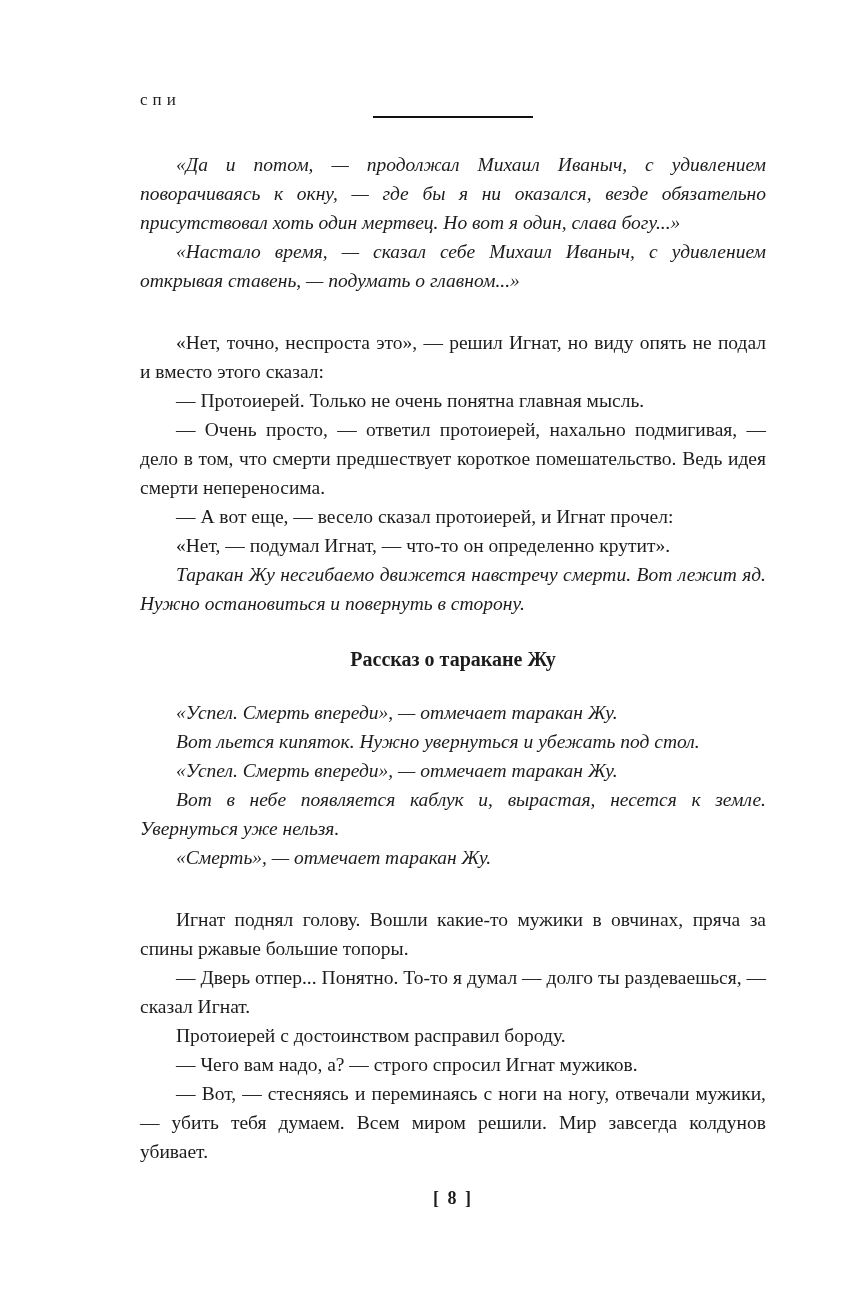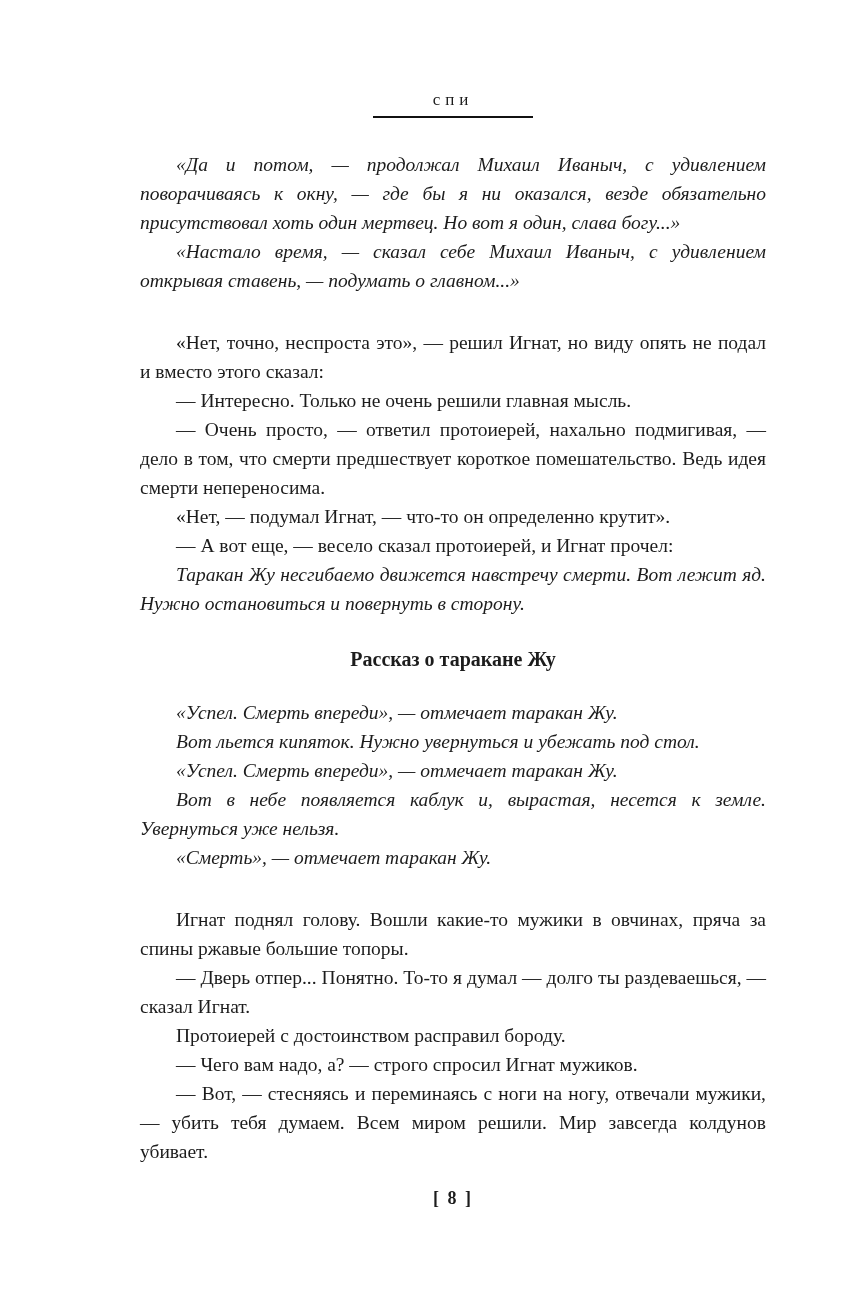--- a/index.html
+++ b/index.html
@@ -12,21 +12,21 @@
     width: 856px;
     height: 1299px;
     box-sizing: border-box;
     background: #ffffff;
     color: #1c1c1c;
     font-family: "Liberation Serif", "DejaVu Serif", serif;
     padding: 90px 90px 0 140px;
     overflow: hidden;
   }
   .running-head {
-    text-align: center;
+    text-align: left;
     margin-bottom: 32px;
   }
   .running-title {
     display: inline-block;
     font-size: 17px;
     letter-spacing: 5px;
     color: #1c1c1c;
     text-transform: lowercase;
     font-variant: normal;
   }
@@ -79,24 +79,24 @@
 
   <div class="running-head">
     <span class="running-title">СПИ</span>
     <div class="head-rule"></div>
   </div>
 
   <div class="page-body">
       <p class="para italic">«Да и потом, — продолжал Михаил Иваныч, с удивлением поворачиваясь к окну, — где бы я ни оказался, везде обязательно присутствовал хоть один мертвец. Но вот я один, слава богу...»</p>
       <p class="para italic">«Настало время, — сказал себе Михаил Иваныч, с удивлением открывая ставень, — подумать о главном...»</p>
       <p class="para normal space-before">«Нет, точно, неспроста это», — решил Игнат, но виду опять не подал и вместо этого сказал:</p>
-      <p class="para normal">— Интересно. Только не очень решили главная мысль.</p>
+      <p class="para normal">— Протоиерей. Только не очень понятна главная мысль.</p>
       <p class="para normal">— Очень просто, — ответил протоиерей, нахально подмигивая, — дело в том, что смерти предшествует короткое помешательство. Ведь идея смерти непереносима.</p>
+      <p class="para normal">— А вот еще, — весело сказал протоиерей, и Игнат прочел:</p>
       <p class="para normal">«Нет, — подумал Игнат, — что-то он определенно крутит».</p>
-      <p class="para normal">— А вот еще, — весело сказал протоиерей, и Игнат прочел:</p>
       <p class="para italic">Таракан Жу несгибаемо движется навстречу смерти. Вот лежит яд. Нужно остановиться и повернуть в сторону.</p>
       <p class="para heading">Рассказ о таракане Жу</p>
       <p class="para italic">«Успел. Смерть впереди», — отмечает таракан Жу.</p>
       <p class="para italic">Вот льется кипяток. Нужно увернуться и убежать под стол.</p>
       <p class="para italic">«Успел. Смерть впереди», — отмечает таракан Жу.</p>
       <p class="para italic">Вот в небе появляется каблук и, вырастая, несется к земле. Увернуться уже нельзя.</p>
       <p class="para italic">«Смерть», — отмечает таракан Жу.</p>
       <p class="para normal space-before">Игнат поднял голову. Вошли какие-то мужики в овчинах, пряча за спины ржавые большие топоры.</p>
       <p class="para normal">— Дверь отпер... Понятно. То-то я думал — долго ты раздеваешься, — сказал Игнат.</p>
       <p class="para normal">Протоиерей с достоинством расправил бороду.</p>

